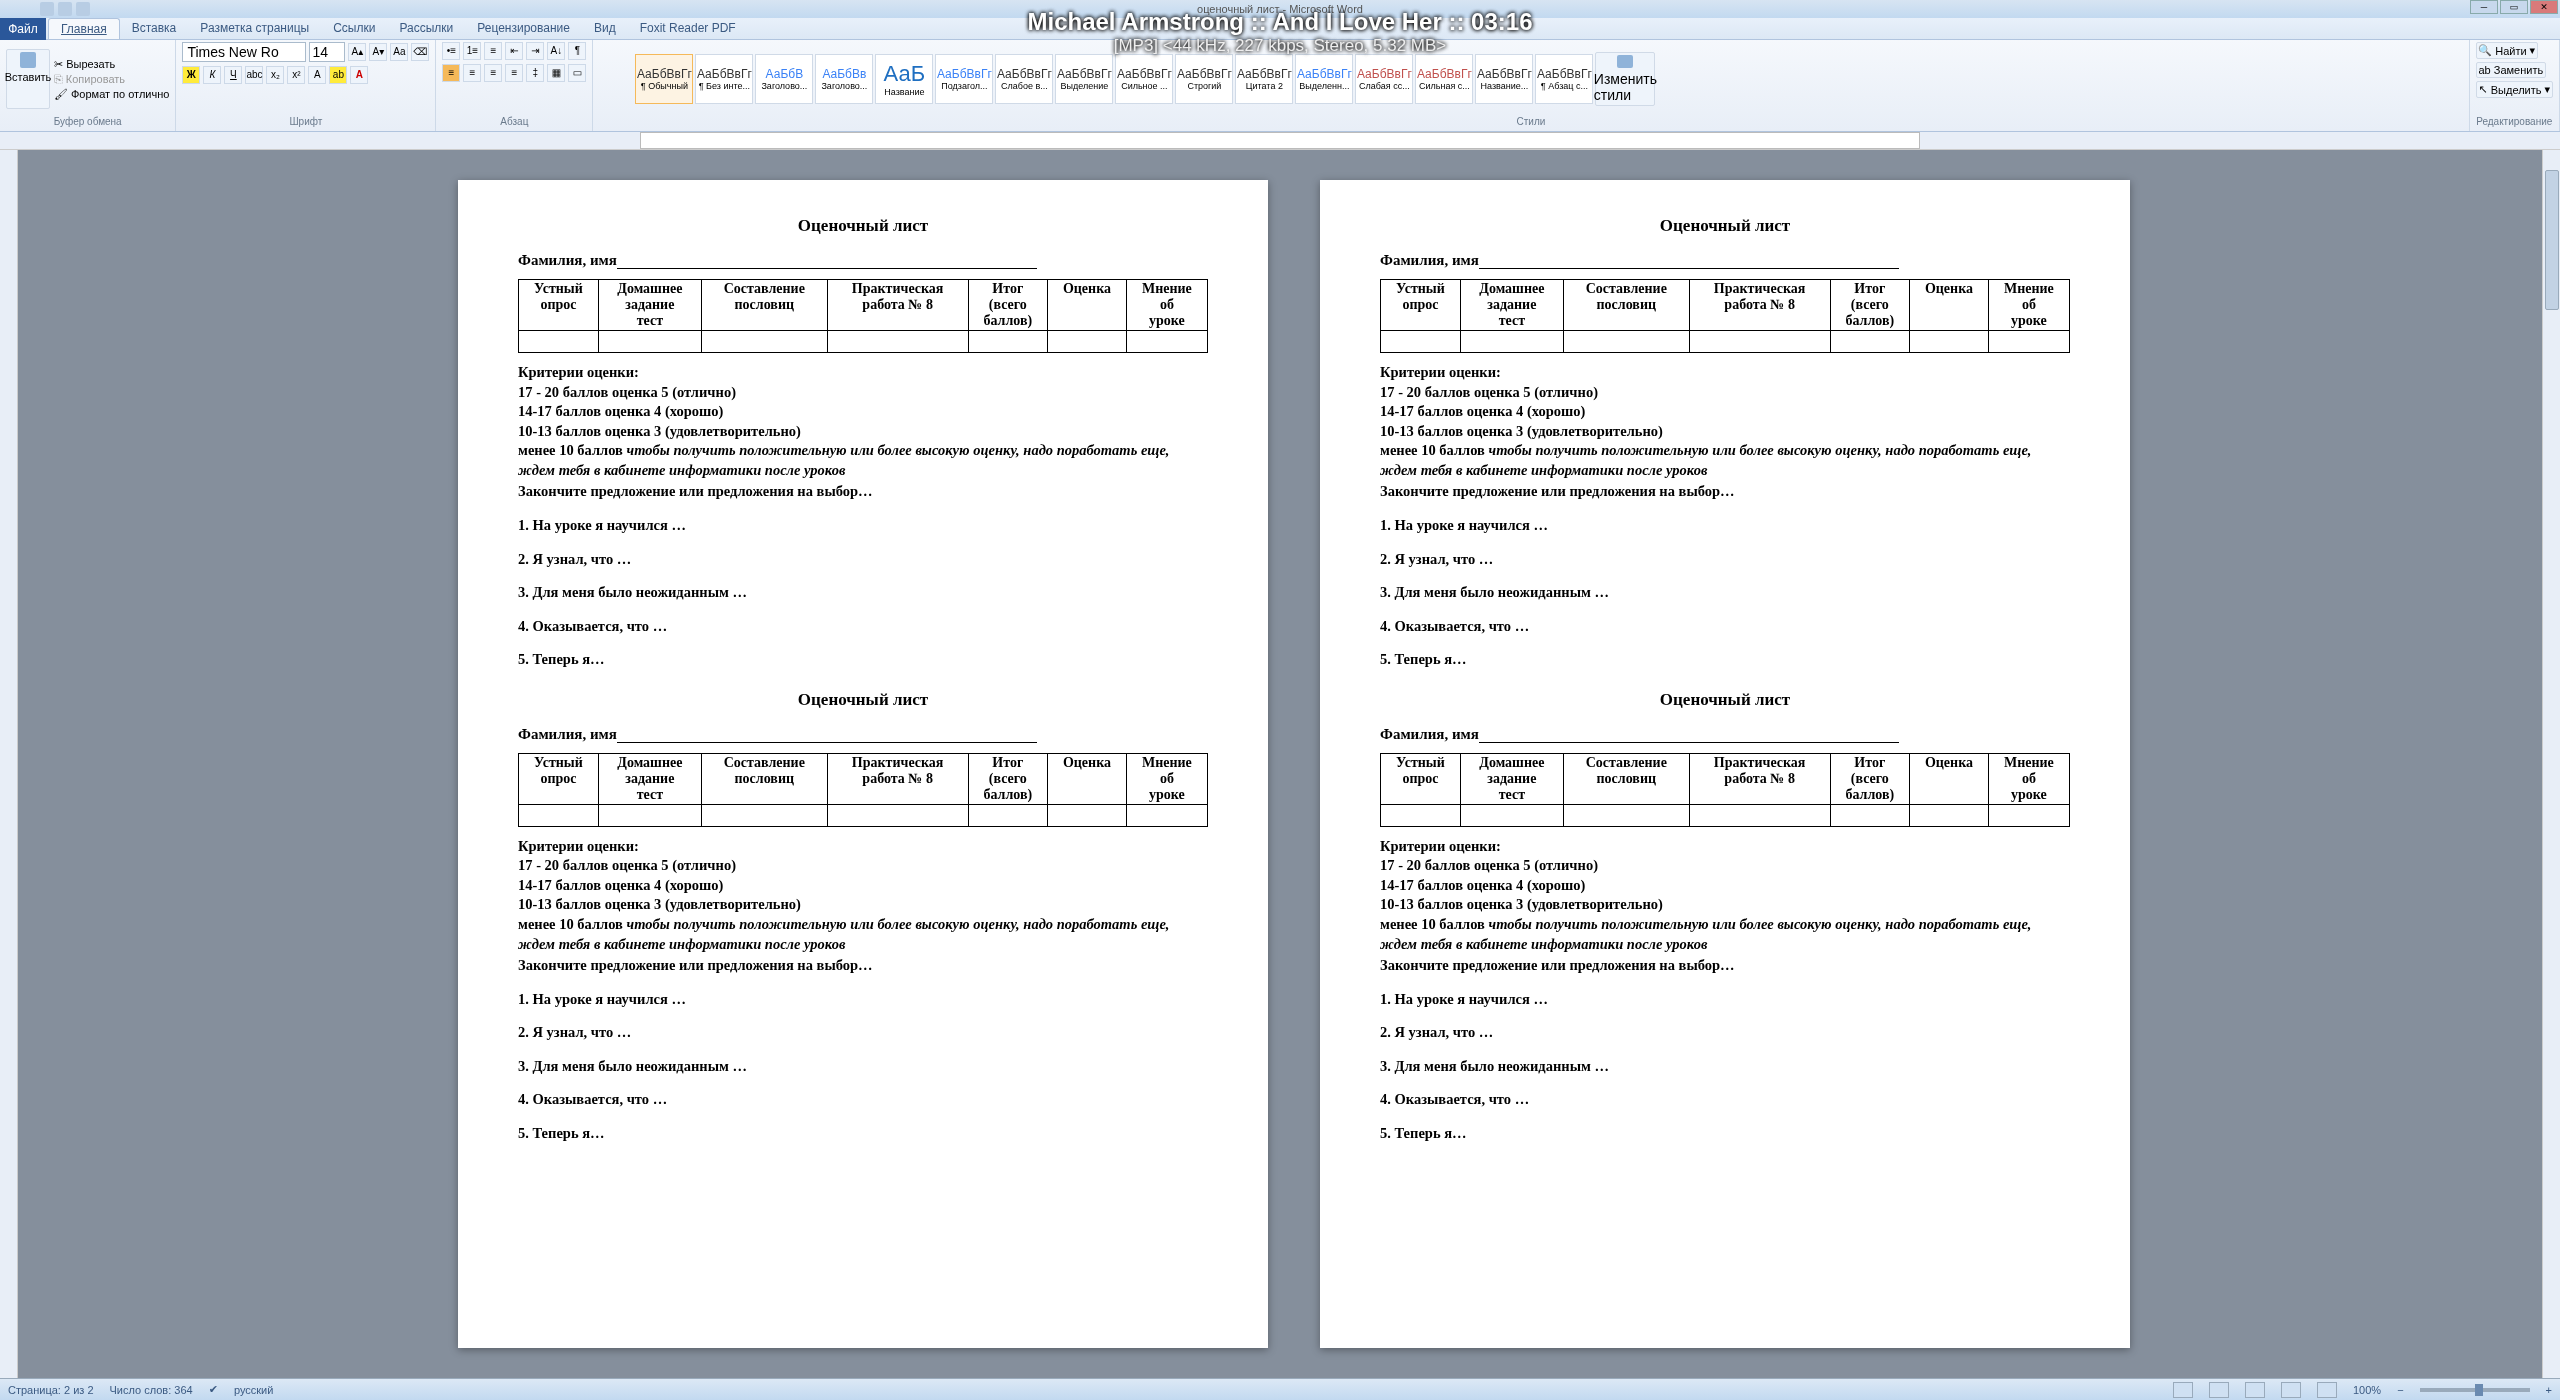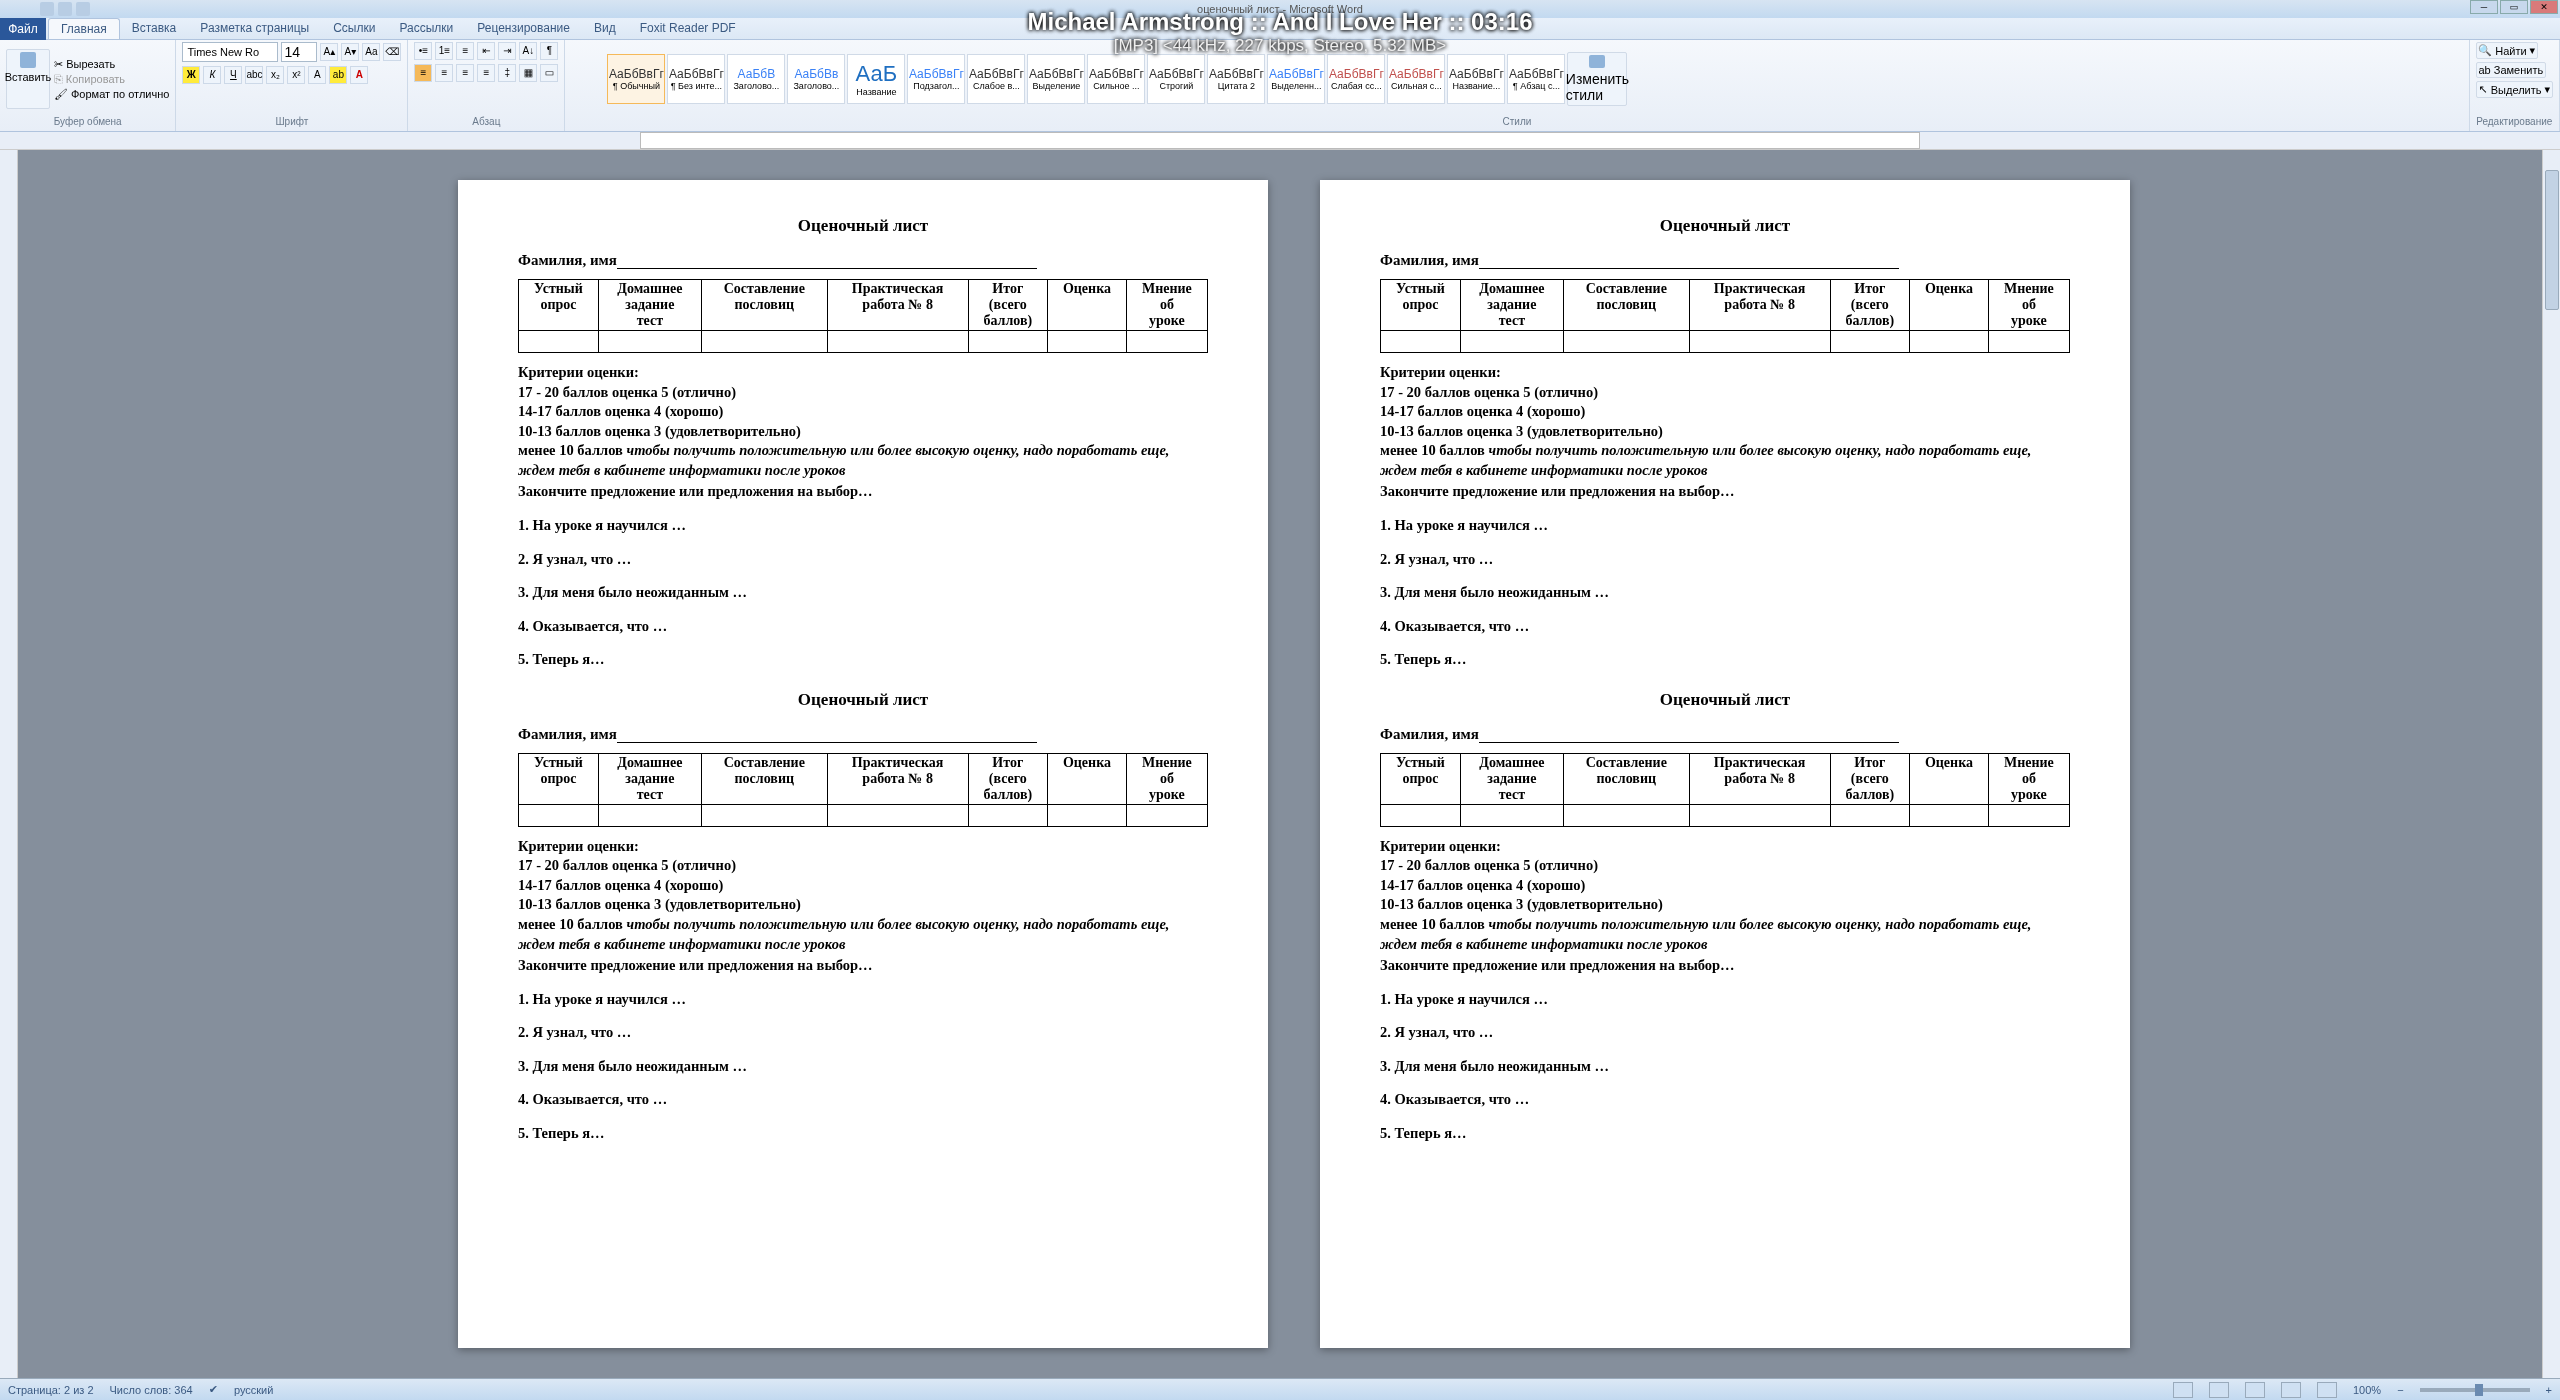--- a/index.html
+++ b/index.html
@@ -11,21 +11,21 @@
 .titlebar .wincontrols .close { background: #d97a7a; }
 .titlebar .qat { display: flex; gap: 4px; margin-left: 40px; }
 .titlebar .qat div { width: 14px; height: 14px; background: #b8cde4; border-radius: 2px; }
 .titlebar .doc-title { position: absolute; left: 50%; transform: translateX(-50%); font-size: 11px; color: #555; }
 
 .media-overlay { position: absolute; top: 8px; left: 50%; transform: translateX(-50%); text-align: center; z-index: 100; color: #fff; font-weight: bold; font-size: 24px; text-shadow: 0 0 4px #000, 0 0 4px #000; pointer-events: none; }
 .media-overlay .sub { font-size: 17px; font-weight: normal; color: #eee; }
 
 .tabs { height: 22px; background: linear-gradient(#e8f0fa, #dce8f5); display: flex; border-bottom: 1px solid #b0c4de; padding-left: 48px; }
 .tabs .tab { padding: 3px 12px; font-size: 12px; color: #3b5a82; cursor: pointer; }
-.tabs .tab.active { background: #f5f8fc; border: 1px solid #b0c4de; border-bottom: none; border-radius: 3px 3px 0 0; }
+.tabs .tab.active { background: #f5f8fc; border: 1px solid #b0c4de; border-bottom: none; border-radius: 3px 3px 0 0; text-decoration: underline; }
 .tabs .file { position: absolute; left: 0; top: 18px; width: 46px; height: 22px; background: #2a579a; color: #fff; text-align: center; line-height: 22px; font-size: 12px; }
 
 .ribbon { height: 92px; background: linear-gradient(#f5f8fc, #e8eef7); border-bottom: 1px solid #b0c4de; display: flex; }
 .group { border-right: 1px solid #cdd9e8; padding: 2px 6px; display: flex; flex-direction: column; justify-content: space-between; }
 .group-label { text-align: center; font-size: 10px; color: #6a7a8c; padding-bottom: 2px; }
 .group-body { flex: 1; display: flex; align-items: center; gap: 4px; }
 .btn { background: #eef4fb; border: 1px solid #d0dae7; border-radius: 2px; padding: 2px 4px; font-size: 11px; display: flex; align-items: center; gap: 3px; cursor: pointer; }
 .btn.small { padding: 1px 2px; }
 .icon-sq { width: 16px; height: 16px; background: #8fb3d9; display: inline-block; border-radius: 2px; }
 .style-item { width: 58px; height: 50px; border: 1px solid #d0dae7; display: flex; flex-direction: column; align-items: center; justify-content: center; font-size: 9px; text-align: center; background: #fff; }
@@ -61,21 +61,21 @@
 
 .statusbar { position: absolute; bottom: 0; left: 0; right: 0; height: 22px; background: linear-gradient(#dce8f5, #c2d9f0); border-top: 1px solid #9ab; display: flex; align-items: center; padding: 0 8px; font-size: 11px; color: #3b5a82; gap: 16px; }
 .statusbar .spacer { flex: 1; }
 .statusbar .viewbtn { width: 20px; height: 16px; background: #cfe0f2; border: 1px solid #9ab; }
 .statusbar .zoom-slider { width: 110px; height: 4px; background: #9ab; position: relative; }
 .statusbar .zoom-slider .thumb { position: absolute; left: 50%; top: -4px; width: 8px; height: 12px; background: #6a8ab0; }
 
 .clipboard-col { display: flex; flex-direction: column; gap: 2px; font-size: 11px; }
 .clipboard-col .row { display: flex; align-items: center; gap: 3px; cursor: pointer; }
 .font-row { display: flex; gap: 3px; align-items: center; }
-.font-combo { width: 96px; height: 20px; background: #fff; border: 1px solid #abc; font-size: 11px; padding: 2px 4px; }
+.font-combo { width: 124px; height: 20px; background: #fff; border: 1px solid #abc; font-size: 14px; padding: 2px 4px; }
 .size-combo { width: 36px; height: 20px; background: #fff; border: 1px solid #abc; font-size: 14px; padding: 2px; text-align: left; }
 .mini { width: 18px; height: 18px; border: 1px solid #cdd9e8; background: #eef4fb; font-size: 10px; text-align: center; line-height: 16px; cursor: pointer; }
 .mini.hl { background: #ffeb3b; }
 .mini.red { color: #c00; font-weight: bold; }
 .mini.orange { background: #f5b959; }
 
 .scrollbar-v { position: absolute; right: 0; top: 150px; bottom: 22px; width: 18px; background: #e8eef7; border-left: 1px solid #ccc; z-index: 5; }
 .scrollbar-v .thumb { position: absolute; top: 20px; width: 14px; left: 2px; height: 140px; background: #c2d2e4; border: 1px solid #9ab; border-radius: 2px; }
 </style>
 </head>

